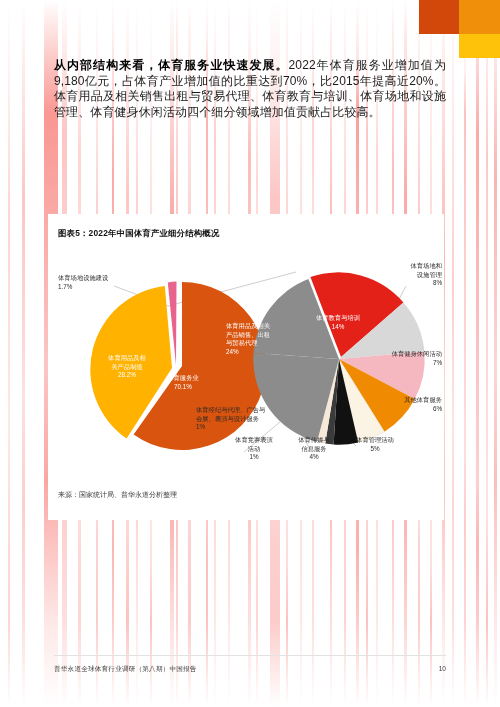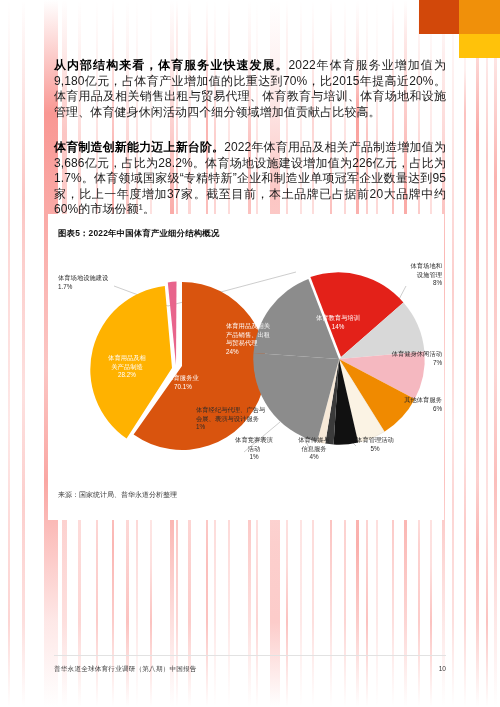--- a/index.html
+++ b/index.html
@@ -123,21 +123,20 @@
 <div id="blocks">
   <div class="blk" style="right: 41px; top: 0px; width: 40px; height: 34px; background: rgb(210, 72, 10);"></div>
   <div class="blk" style="right: 0px; top: 0px; width: 41px; height: 34px; background: rgb(240, 144, 10);"></div>
   <div class="blk" style="right: 0px; top: 34px; width: 41px; height: 24px; background: rgb(255, 194, 10);"></div>
 </div>
 
 <div id="page">
 
   <p class="body-text" id="para1"><b>从内部结构来看，体育服务业快速发展。</b><span>2022年体育服务业增加值为9,180亿元，占体育产业增加值的比重达到70%，比2015年提高近20%。体育用品及相关销售出租与贸易代理、体育教育与培训、体育场地和设施管理、体育健身休闲活动四个细分领域增加值贡献占比较高。</span></p>
 
-  <p class="body-text" id="para2"><b>体育制造创新能力迈上新台阶。</b><span>2022年体育用品及相关产品制造增加值为3,686亿元，占比为28.2%。体育场地设施建设增加值为226亿元，占比为1.7%。体育领域国家级“专精特新”企业和制造业单项冠军企业数量达到95家，比上一年度增加37家。截至目前，本土品牌已占据前20大品牌中约60%的市场份额¹。</span></p>
 
   <div id="chart-card">
 
     <div id="chart-title">图表5：2022年中国体育产业细分结构概况</div>
 
     <svg width="404" height="306" style="position:absolute;left:0;top:0;">
       <g stroke="#9a9a9a" stroke-width="0.5" fill="none">
         <line x1="66" y1="72" x2="120" y2="92"></line>
         <line x1="120" y1="92" x2="248" y2="58"></line>
         <line x1="358" y1="72" x2="338" y2="110"></line>

